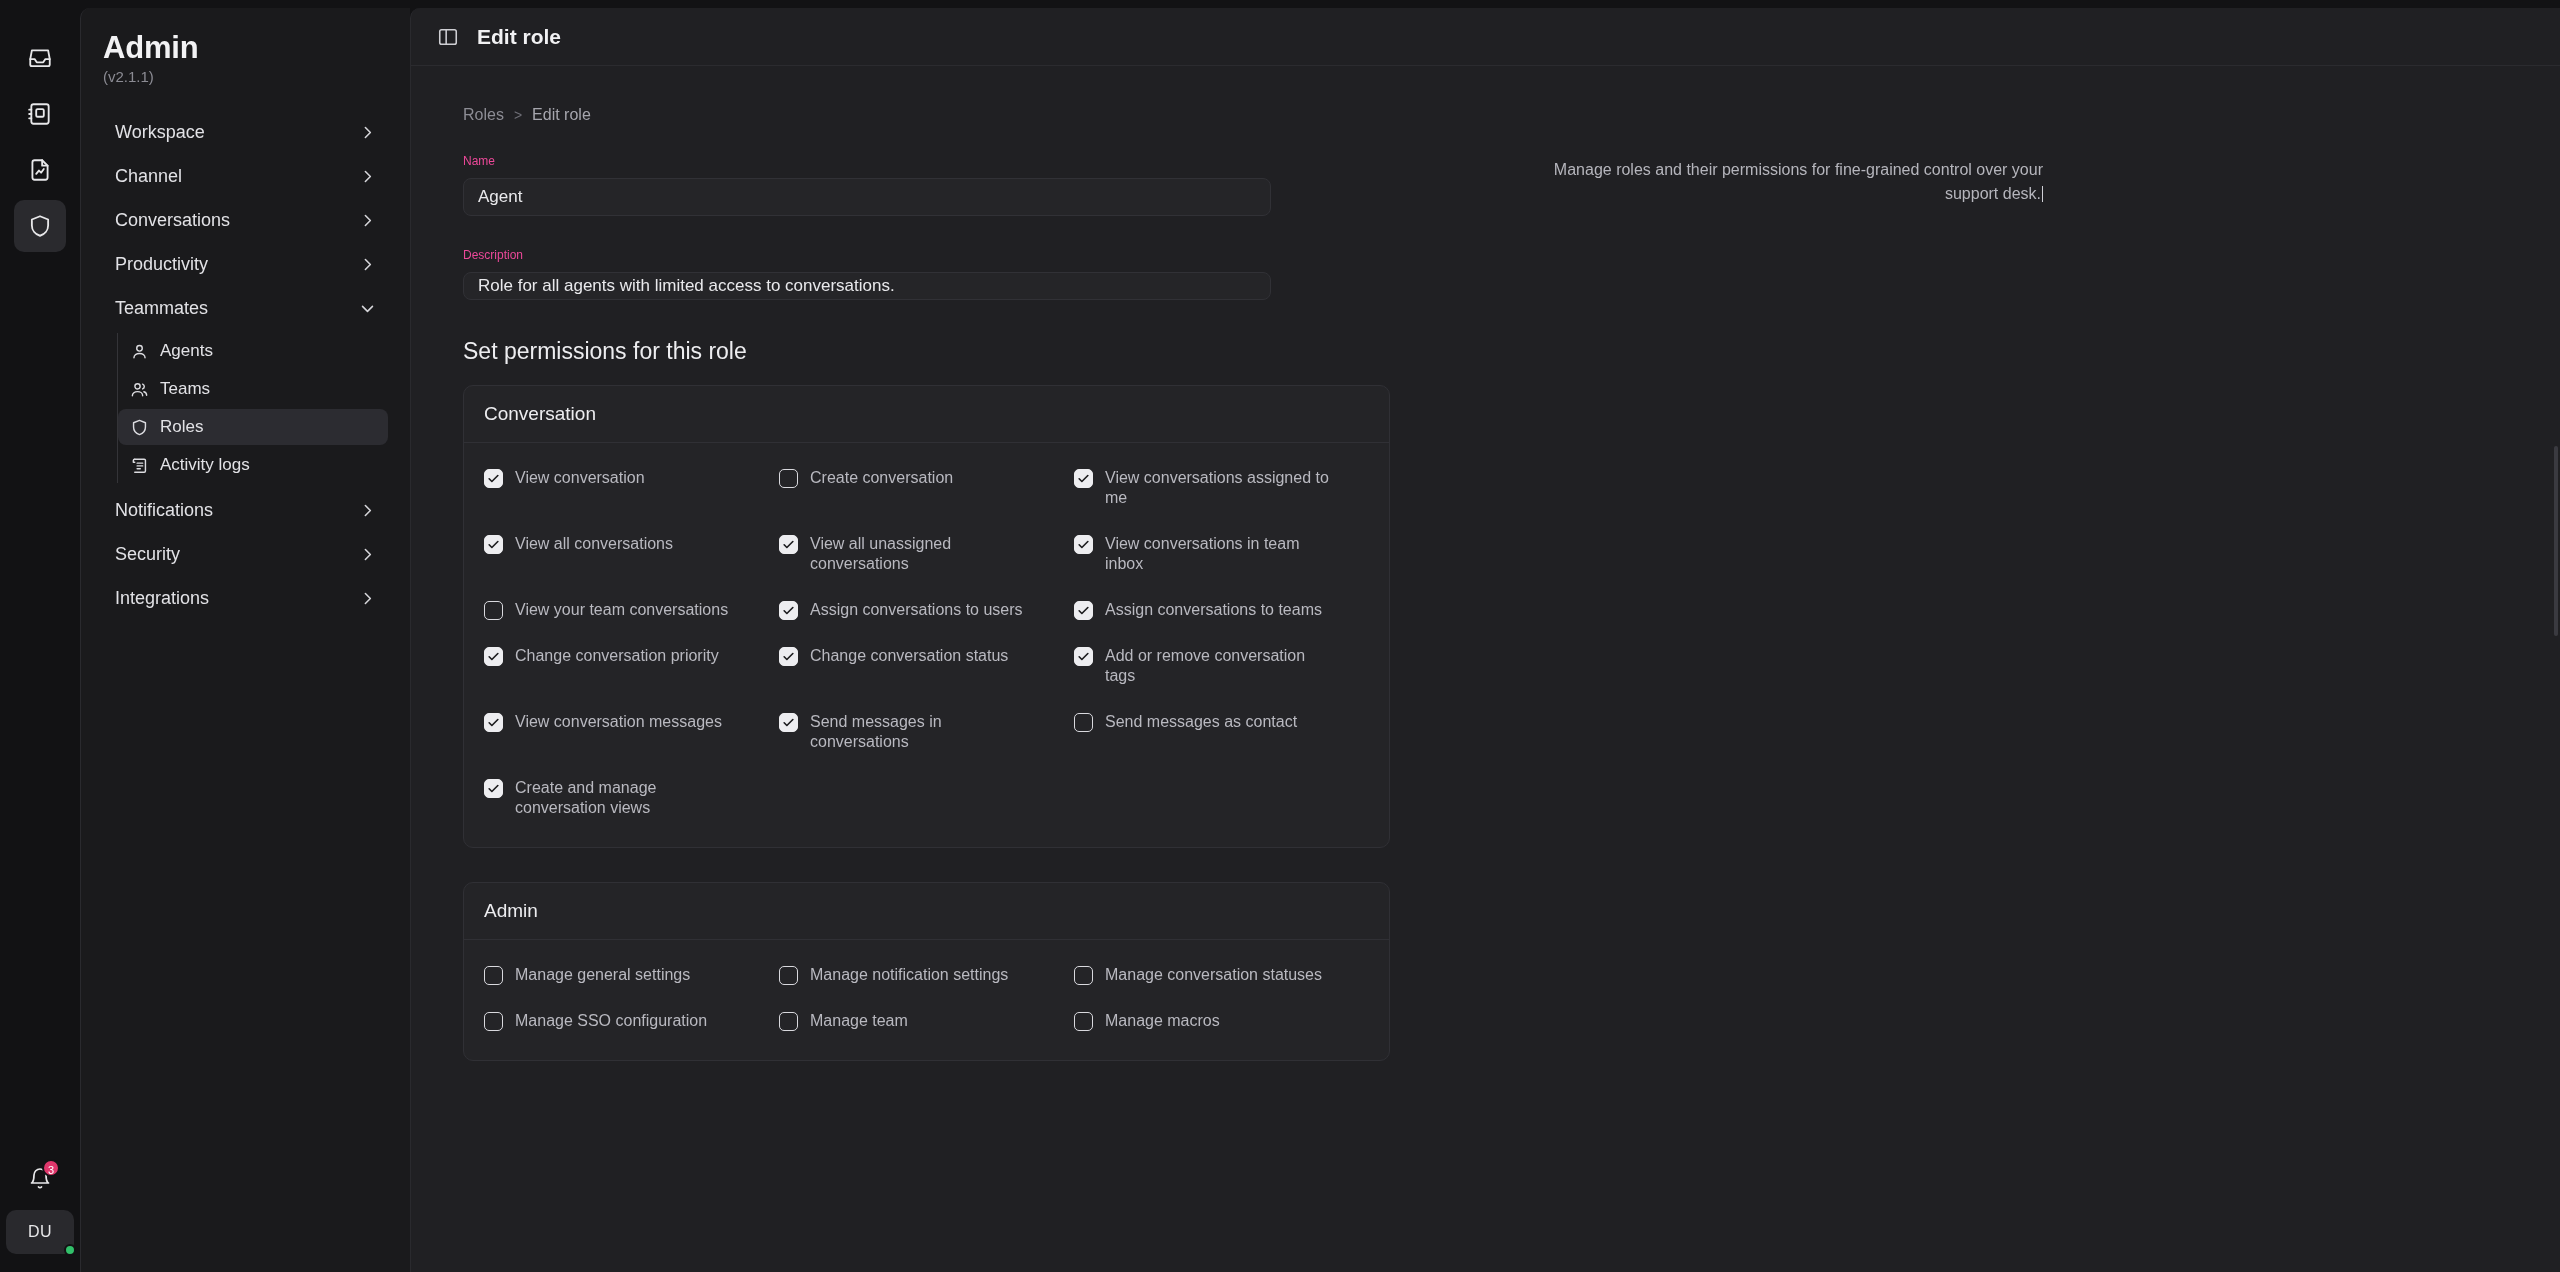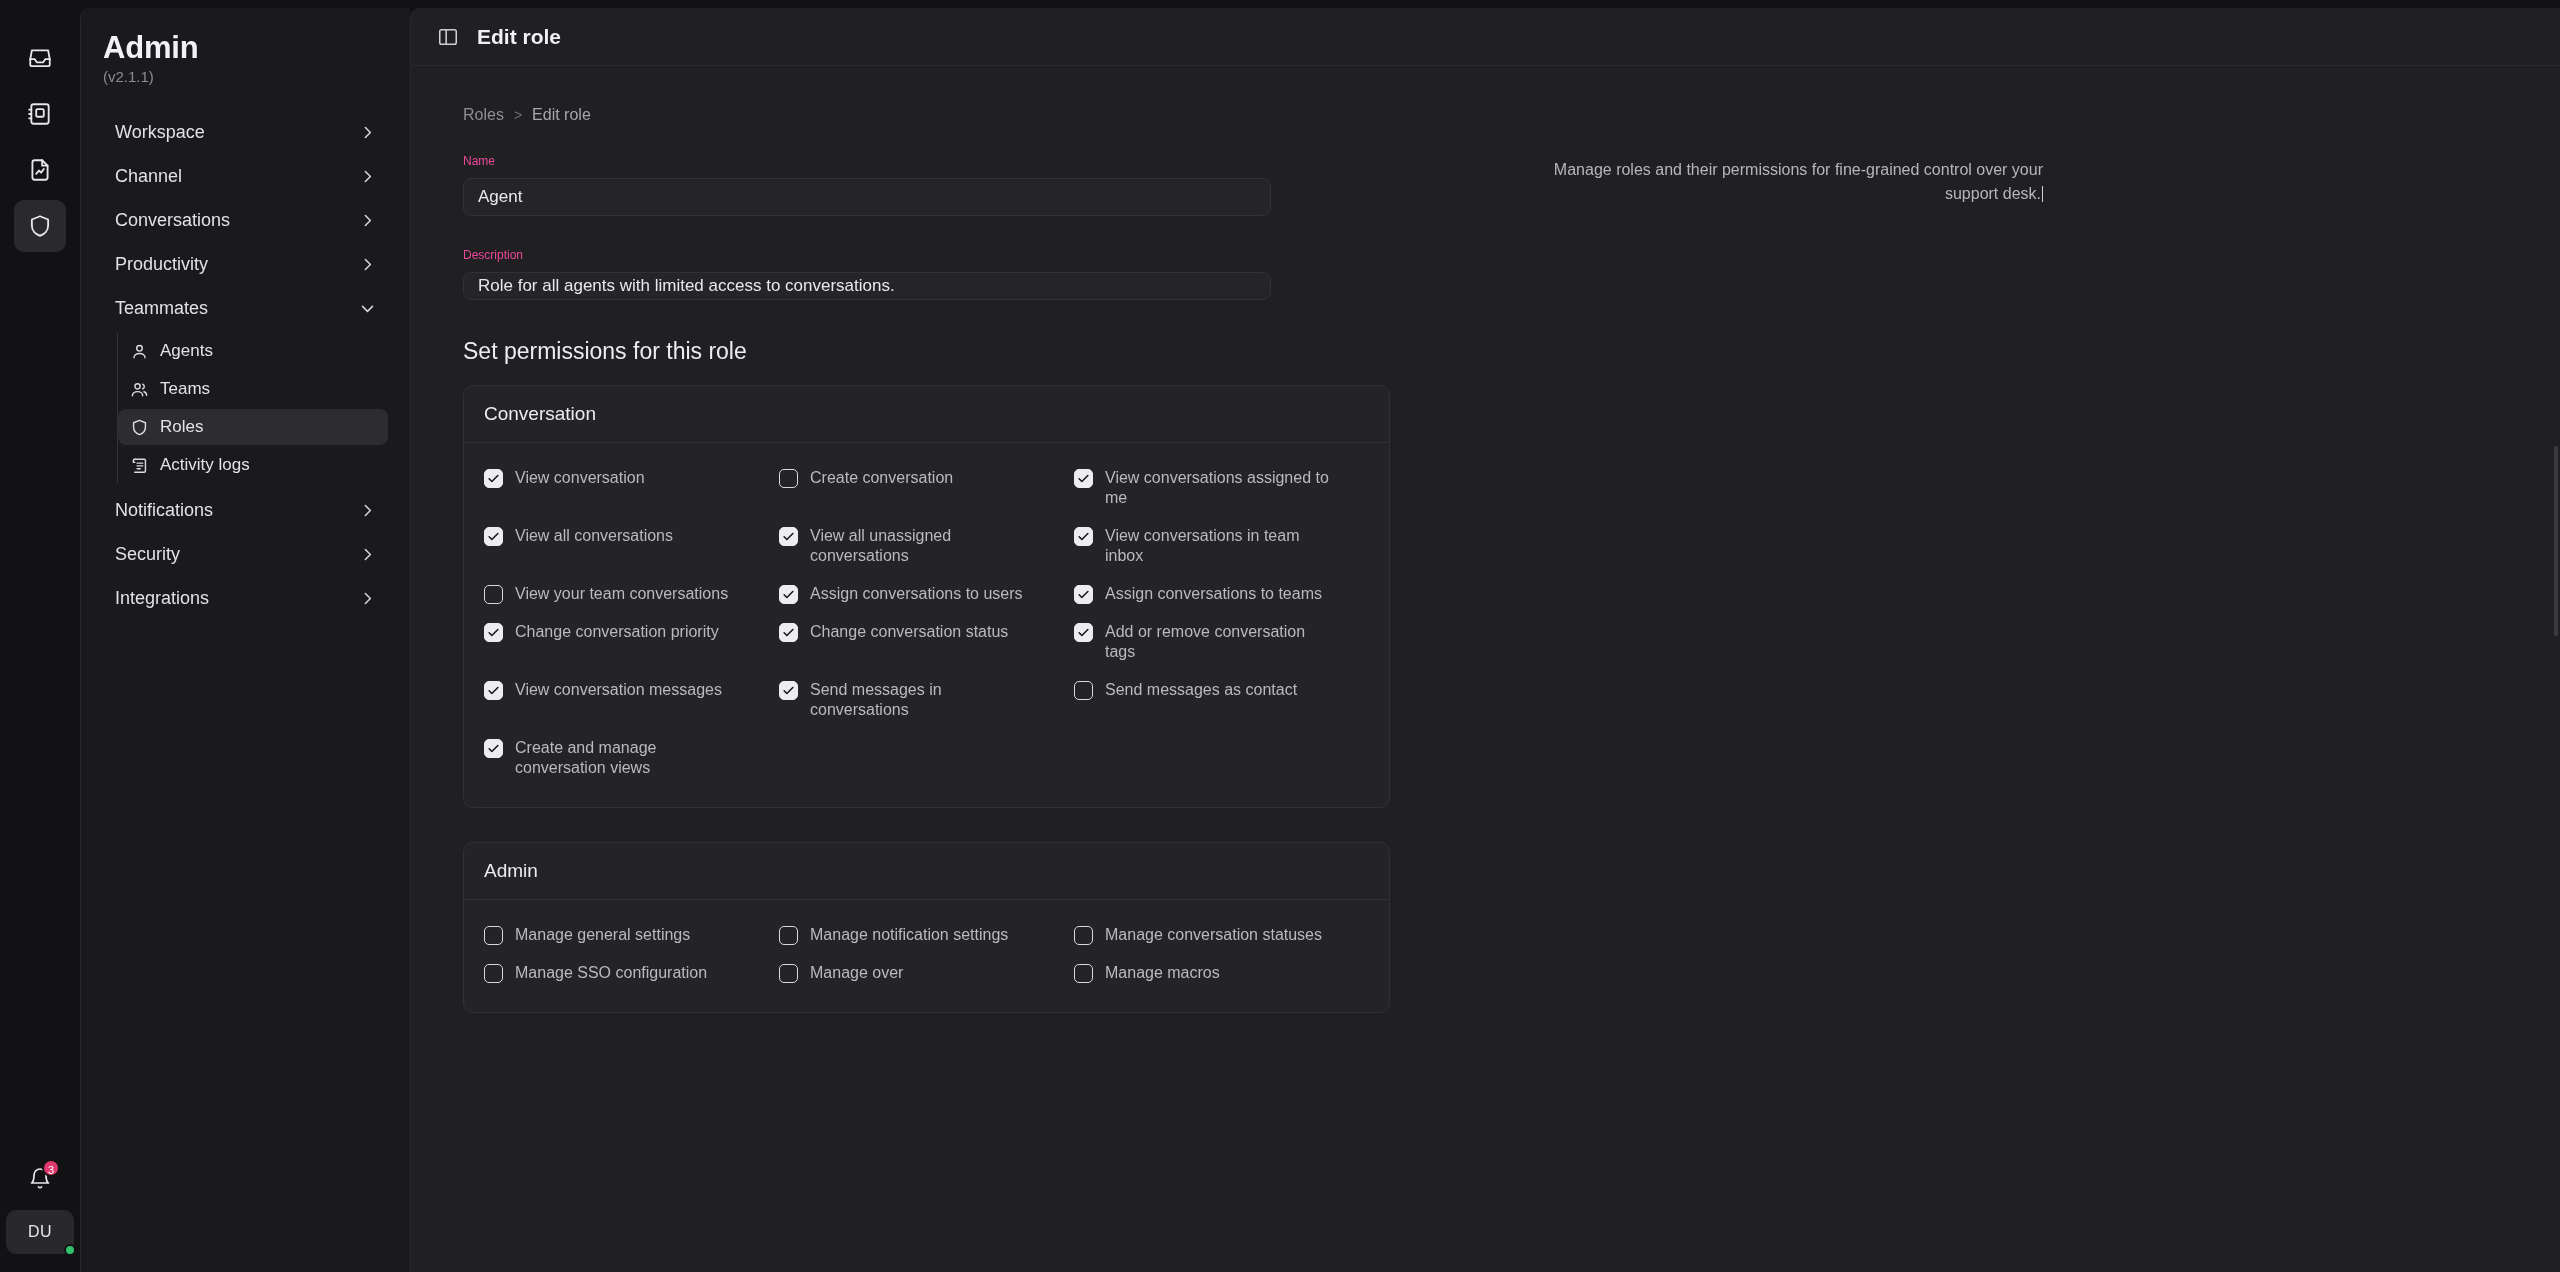--- a/index.html
+++ b/index.html
@@ -221,21 +221,21 @@
   .perm-card-head {
     padding: 17px 20px;
     border-bottom: 1px solid #303035;
     font-size: 19px;
     color: #ededf0;
   }
   .perm-grid {
     display: grid;
     grid-template-columns: 1fr 1fr 1fr;
     padding: 16px 20px 20px 20px;
-    row-gap: 0;
+    row-gap: 8px;
   }
   .perm-item {
     display: flex;
     align-items: flex-start;
     gap: 12px;
     padding: 9px 0;
     min-height: 33px;
   }
   .cb {
     width: 19px; height: 19px;
@@ -642,21 +642,21 @@
               <span class="cb"></span>
               <span class="perm-label">Manage conversation statuses</span>
             </div>
 
             <div class="perm-item">
               <span class="cb"></span>
               <span class="perm-label">Manage SSO configuration</span>
             </div>
             <div class="perm-item">
               <span class="cb"></span>
-              <span class="perm-label">Manage over</span>
+              <span class="perm-label">Manage team</span>
             </div>
             <div class="perm-item">
               <span class="cb"></span>
               <span class="perm-label">Manage macros</span>
             </div>
 
           </div>
         </div>
 
       </div>

